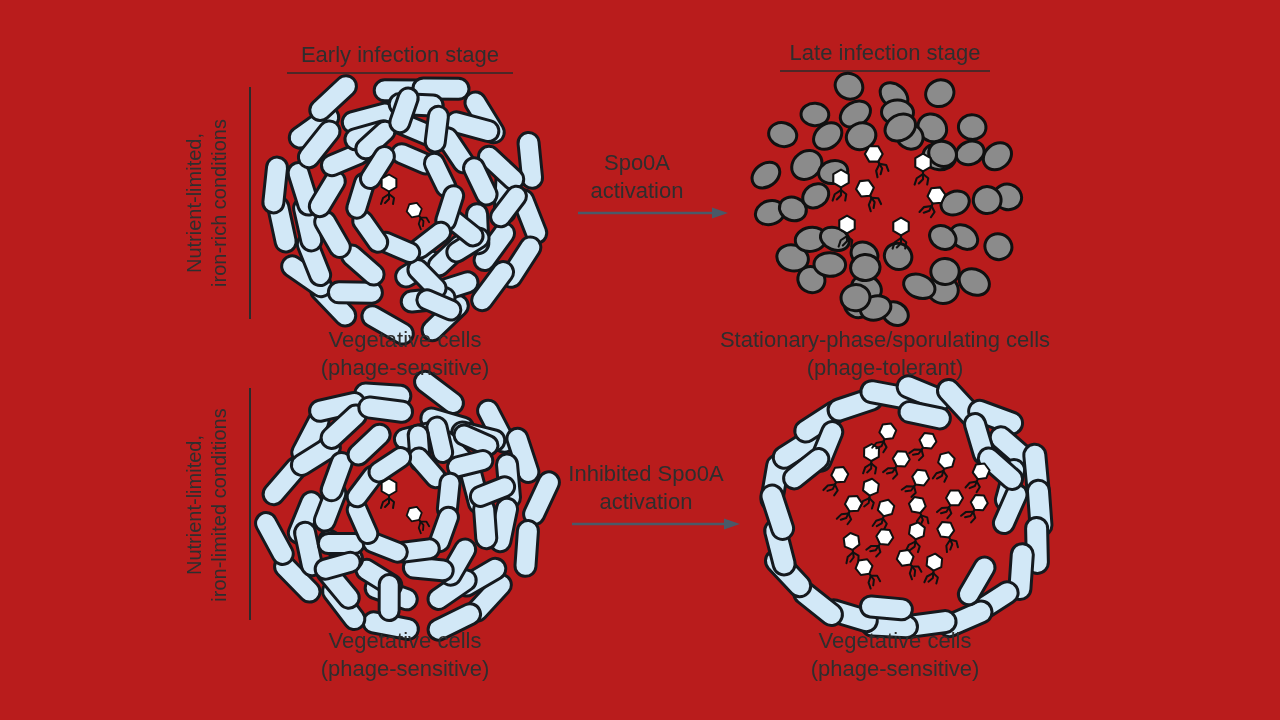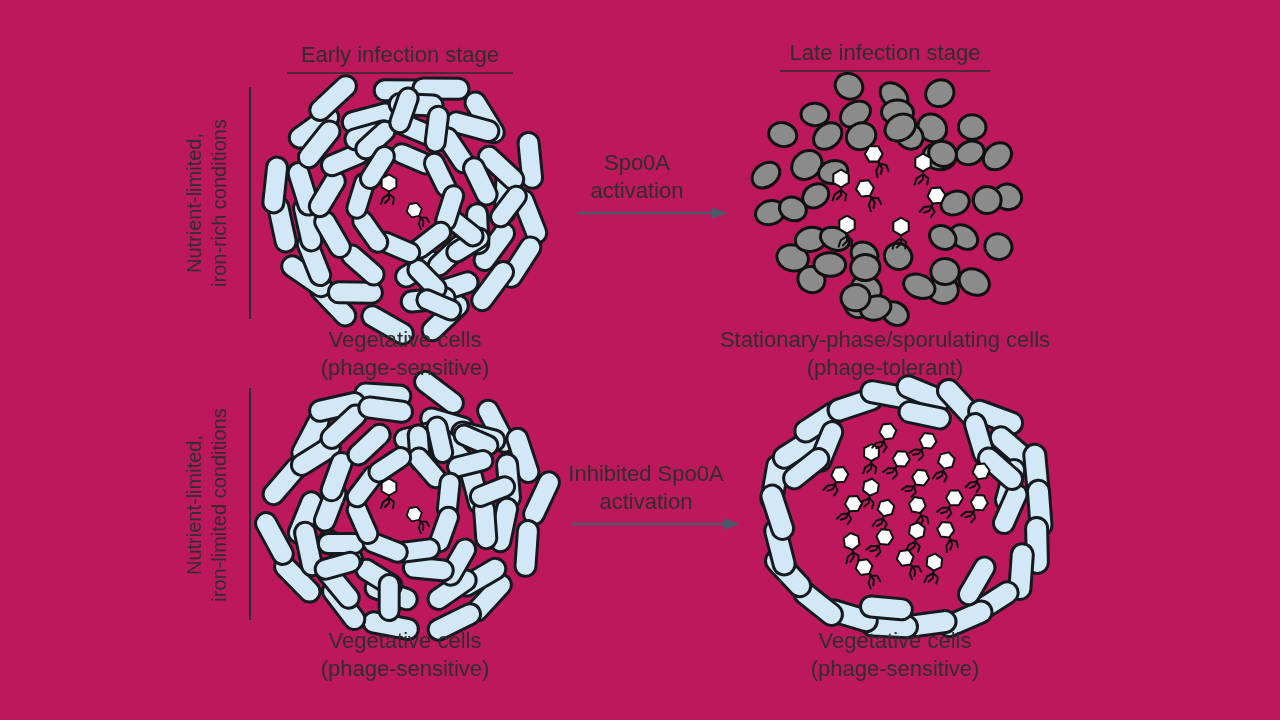--- a/index.html
+++ b/index.html
@@ -1,16 +1,16 @@
 <!DOCTYPE html>
 <html><head>
 <meta charset="utf-8">
 <style>
   html,body{margin:0;padding:0;background:#ffffff;width:1280px;height:720px;overflow:hidden;}
-  .figure-wrap{position:relative;width:1280px;height:720px;background:#be185d;}
+  .figure-wrap{position:relative;width:1280px;height:720px;background:#b91c1c;}
   svg{display:block;}
   text{font-family:"Liberation Sans", sans-serif; fill:#2e2e2e;}
   .heading{font-size:22px;}
   .caption{font-size:22px;}
   .side-label{font-size:20px;}
   .arrow-label{font-size:22px;}
 </style>
 </head>
 <body>
 

